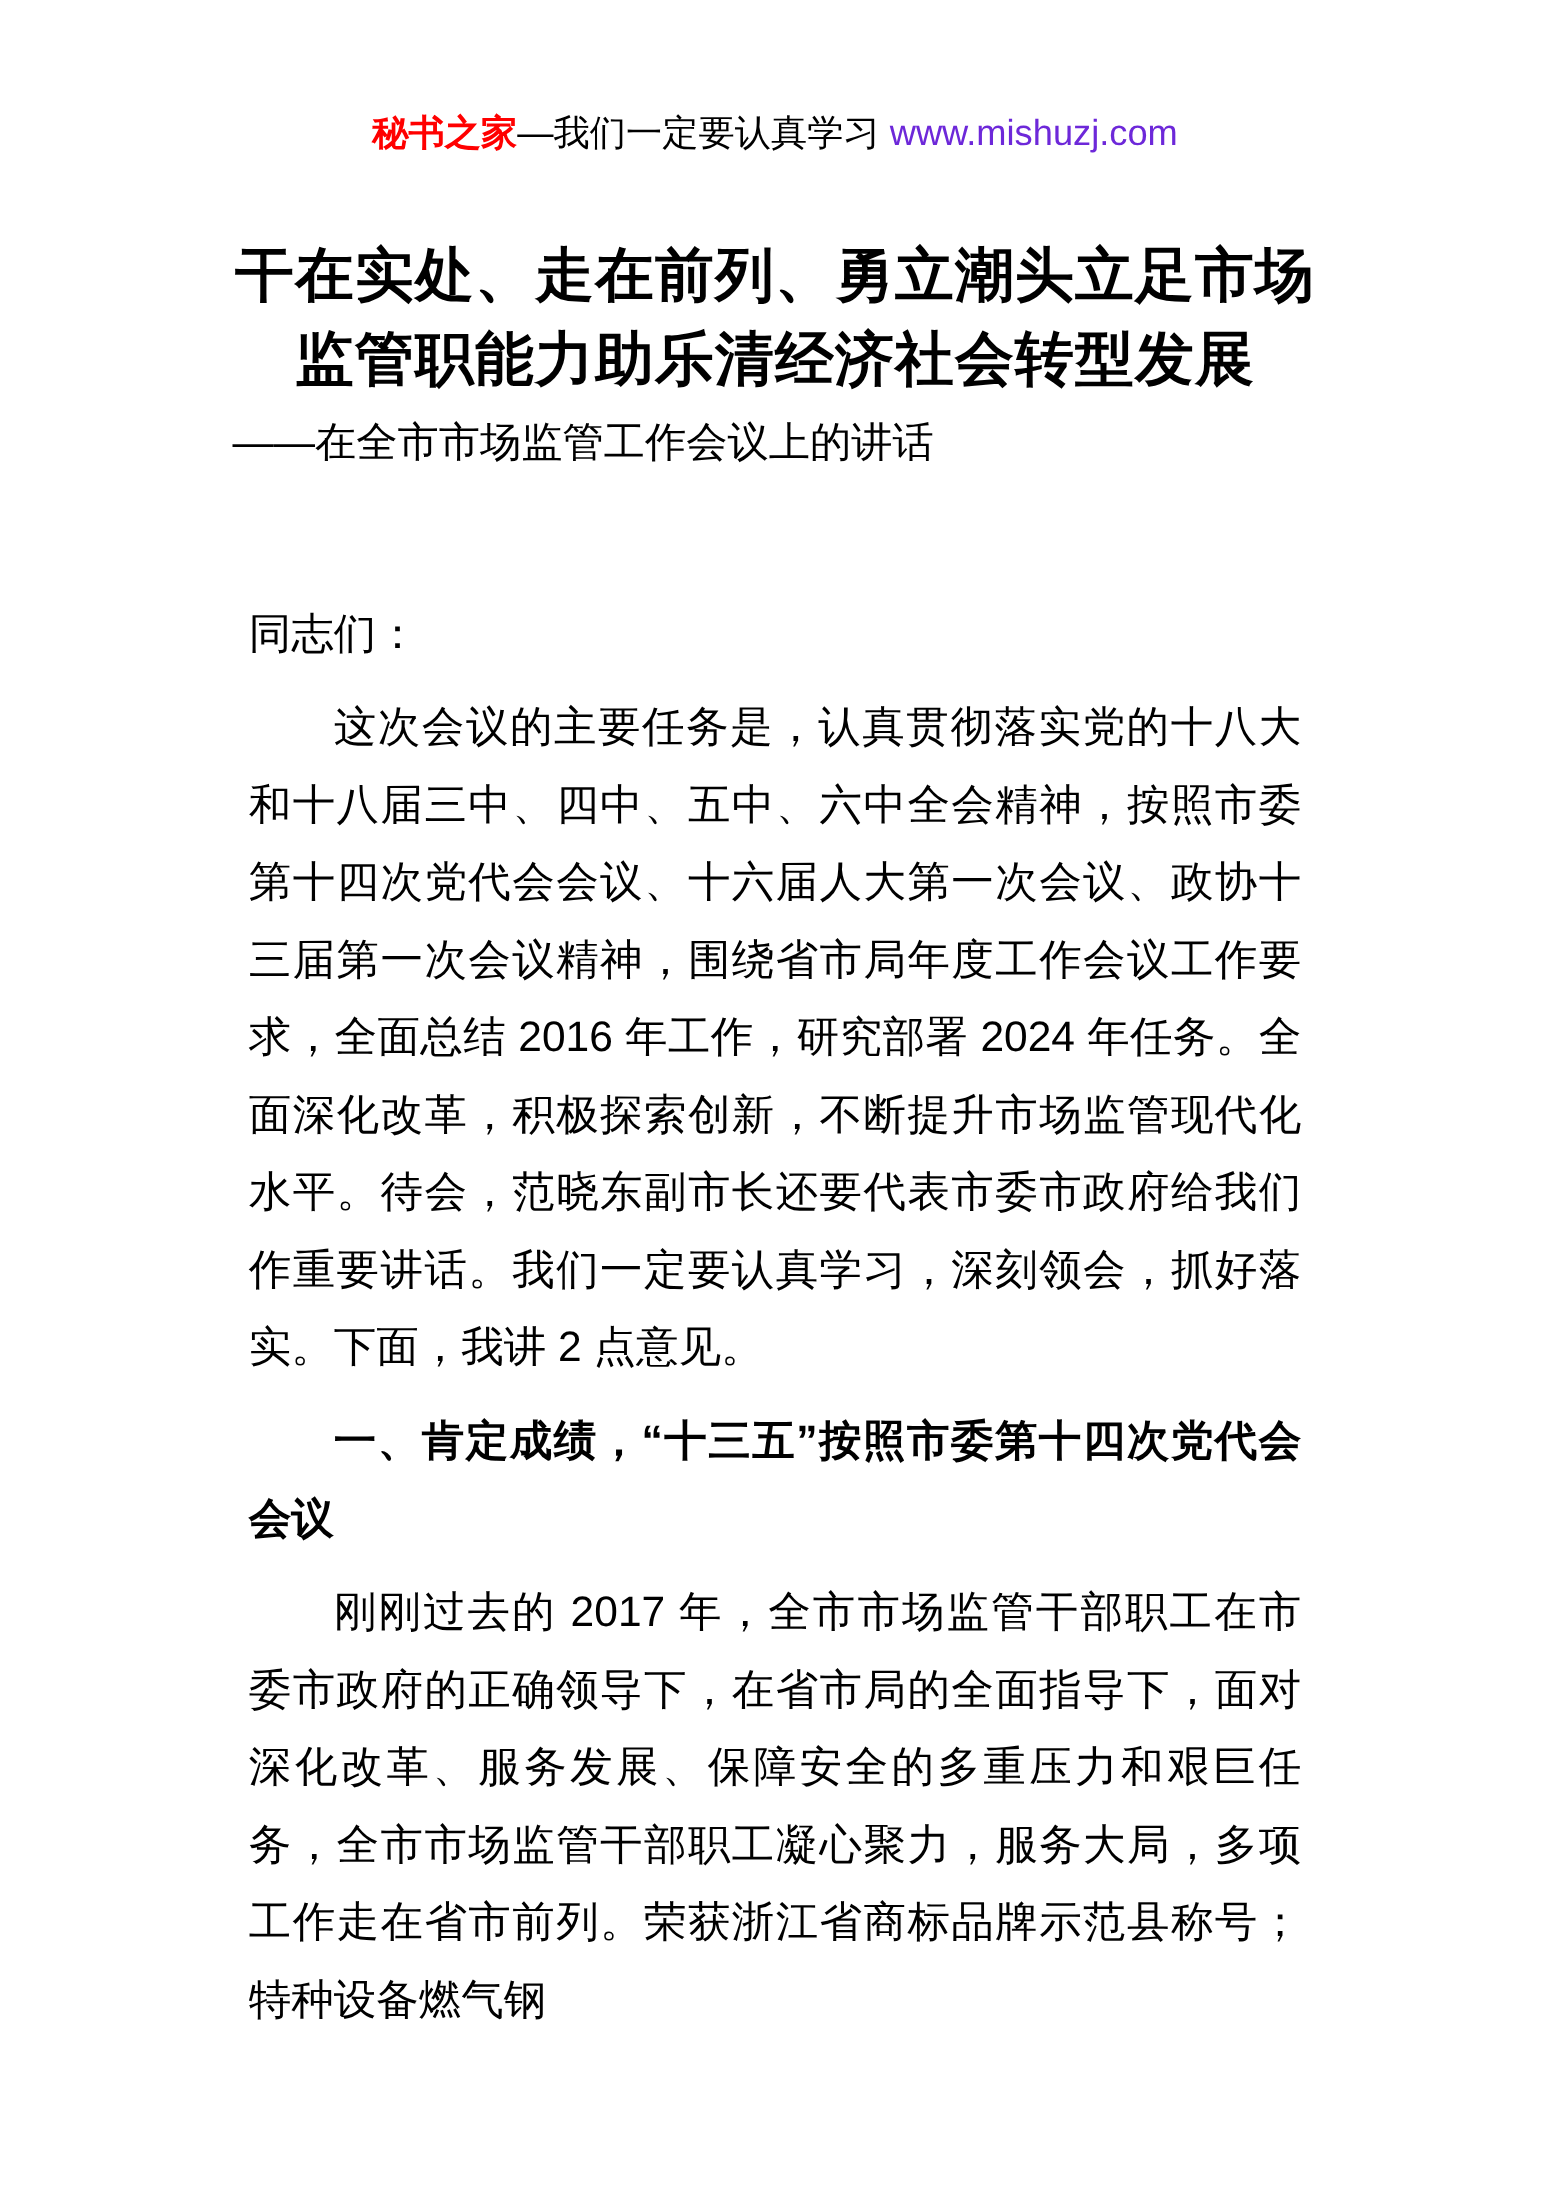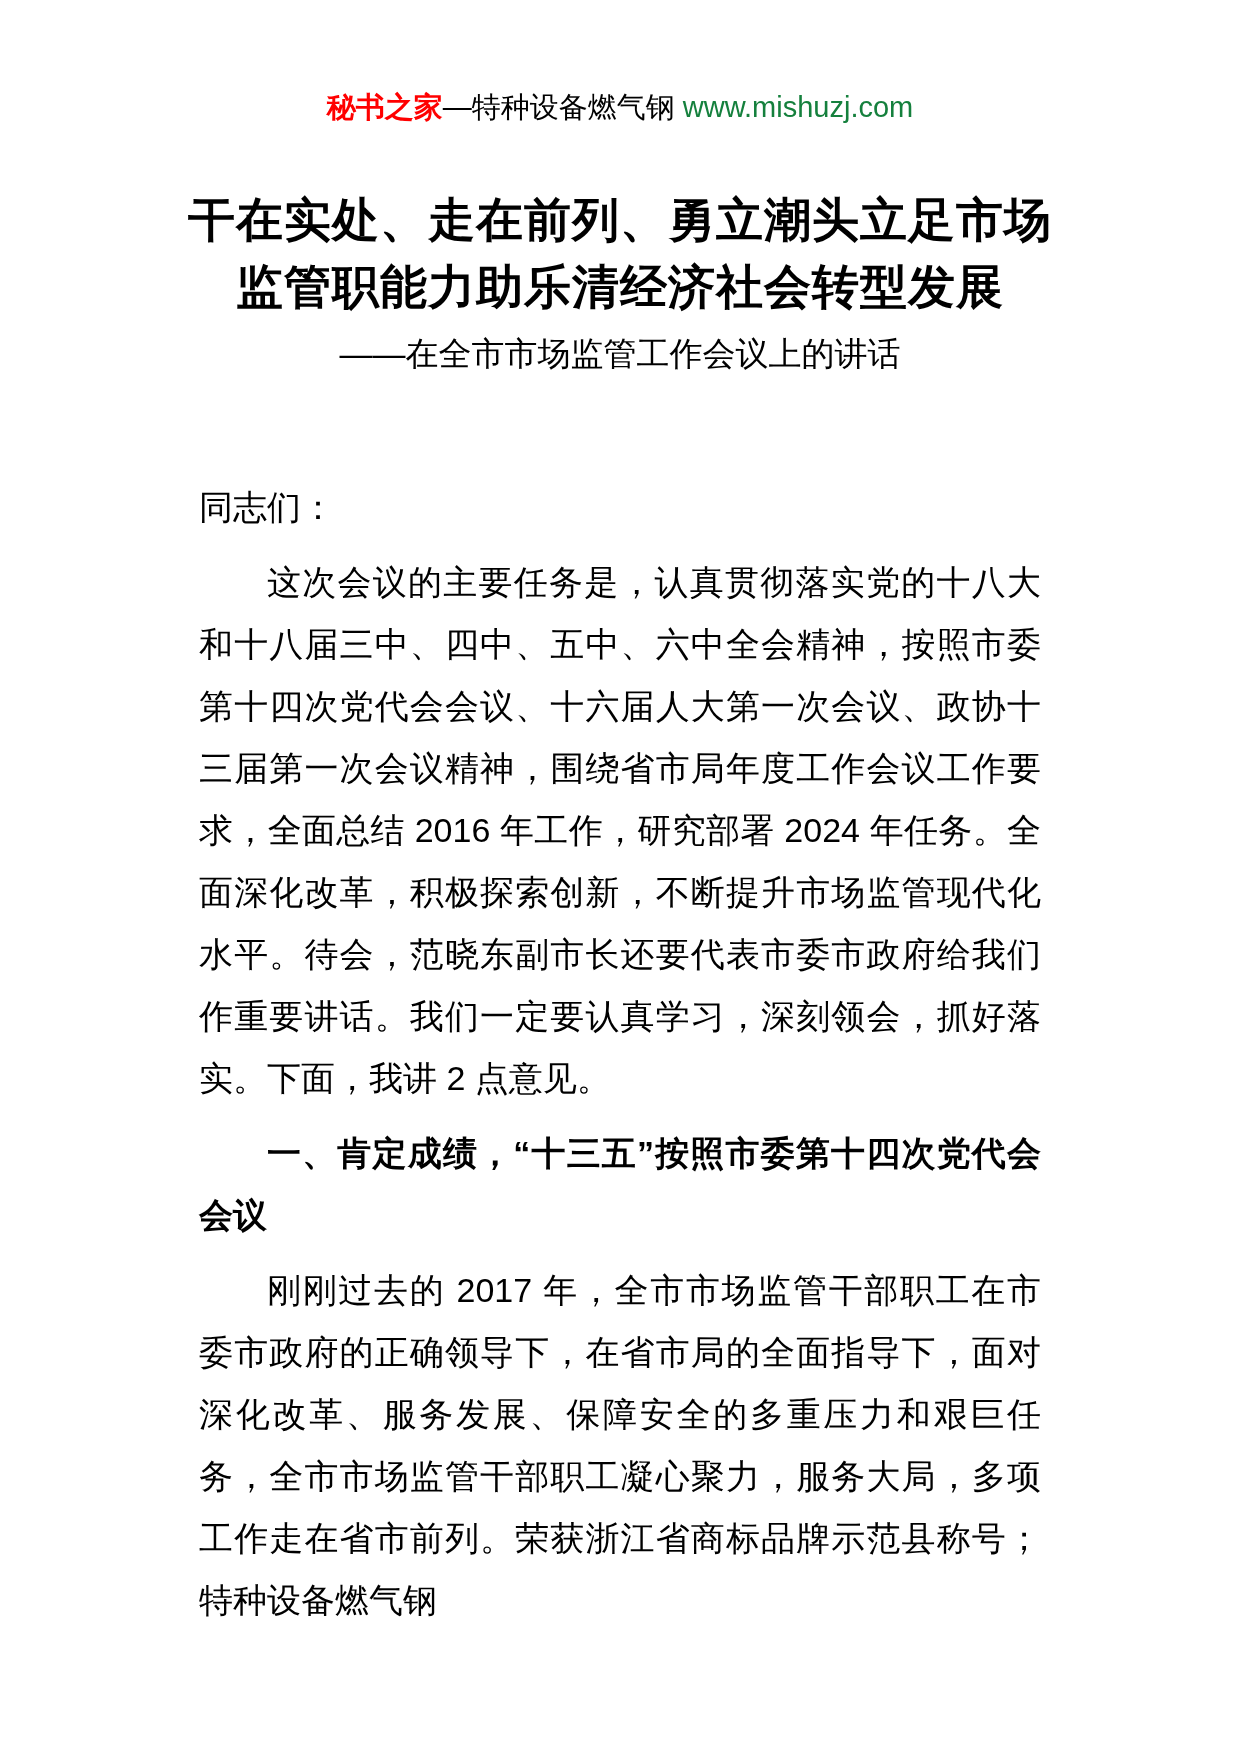--- a/index.html
+++ b/index.html
@@ -35,21 +35,21 @@
     margin: 60px auto 0 auto;
     max-width: 905px;
     text-align: center;
     font-weight: bold;
     font-size: 47px;
     line-height: 67px;
     letter-spacing: 1px;
   }
   .doc-subtitle {
     margin-top: 12px;
-    text-align: center;
+    text-align: left;
     font-size: 33px;
     line-height: 44px;
   }
   .doc-body {
     margin-top: 100px;
   }
   .doc-body p {
     margin: 13px;
     font-size: 34px;
     line-height: 62px;
@@ -63,21 +63,21 @@
   .doc-body p.heading {
     font-weight: bold;
   }
 </style>
 </head>
 <body>
 
 <div class="page">
 
   <div class="doc-header">
-    <span class="brand" style="color:#ff0000;">秘书之家</span><span>—特种设备燃气钢 </span><span class="url" style="color:#15803d;">www.mishuzj.com</span>
+    <span class="brand" style="color:#ff0000;">秘书之家</span><span>—我们一定要认真学习 </span><span class="url" style="color:#6d28d9;">www.mishuzj.com</span>
   </div>
 
   <h1 class="doc-title">干在实处、走在前列、勇立潮头立足市场监管职能力助乐清经济社会转型发展</h1>
 
   <div class="doc-subtitle">——在全市市场监管工作会议上的讲话</div>
 
   <div class="doc-body">
     <p class="salutation">同志们：</p>
     <p>这次会议的主要任务是，认真贯彻落实党的十八大和十八届三中、四中、五中、六中全会精神，按照市委第十四次党代会会议、十六届人大第一次会议、政协十三届第一次会议精神，围绕省市局年度工作会议工作要求，全面总结 2016 年工作，研究部署 2024 年任务。全面深化改革，积极探索创新，不断提升市场监管现代化水平。待会，范晓东副市长还要代表市委市政府给我们作重要讲话。我们一定要认真学习，深刻领会，抓好落实。下面，我讲 2 点意见。</p>
     <p class="heading">一、肯定成绩，“十三五”按照市委第十四次党代会会议</p>

